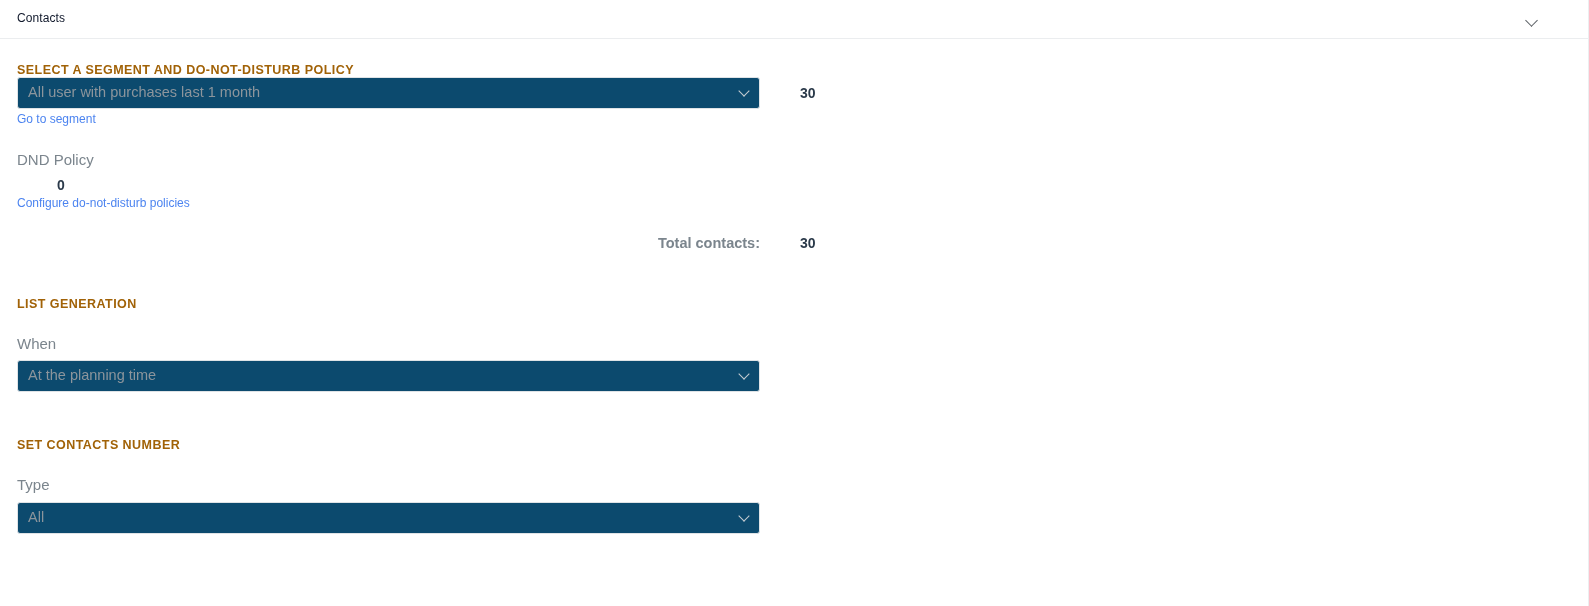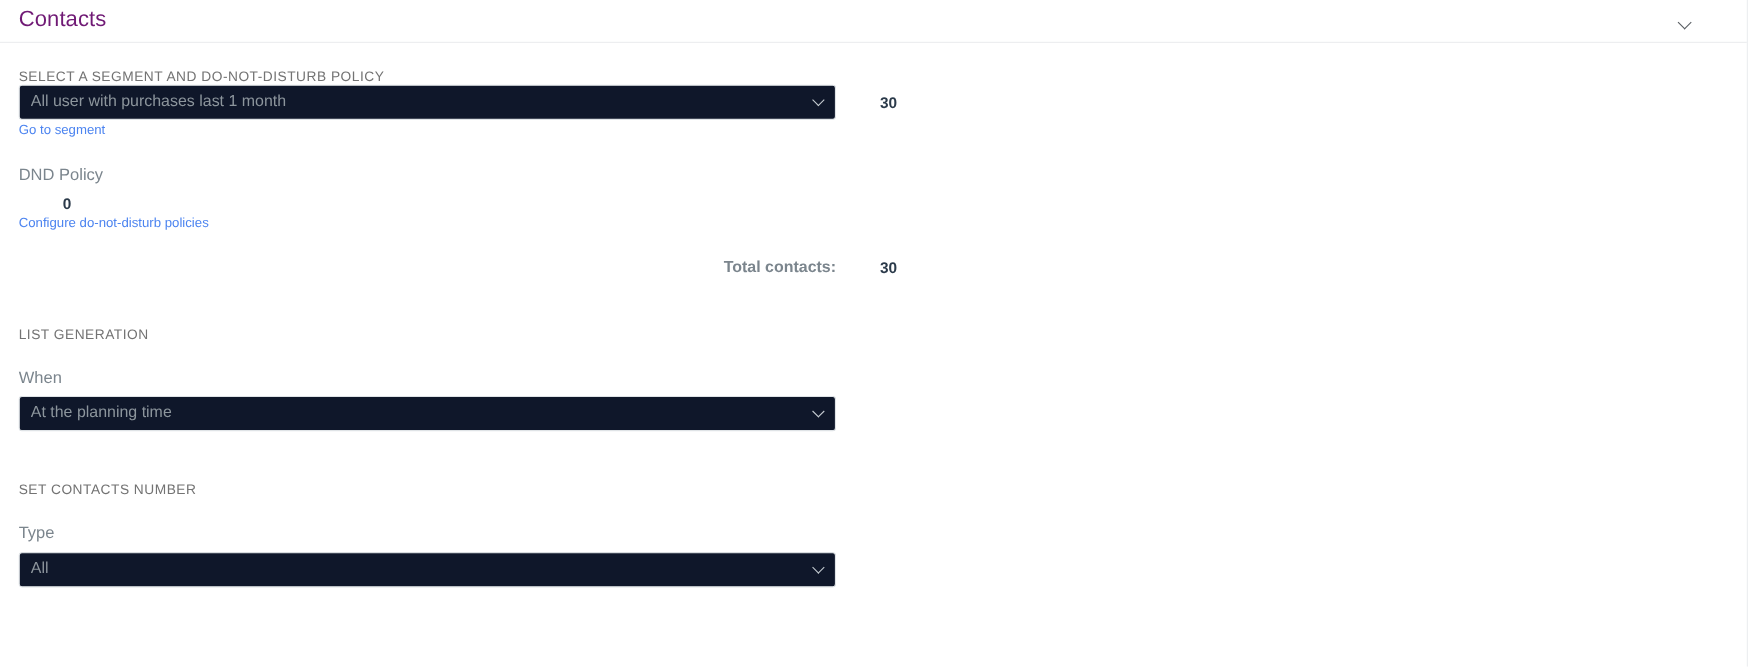--- a/index.html
+++ b/index.html
@@ -28,23 +28,23 @@
   
   .panel-header {
     position: relative;
     height: 39px;
     border-bottom: 1px solid #ebedef;
     display: flex;
     align-items: center;
     padding: 0 18px 0 17px;
   }
   .panel-title {
-    font-size: 20px;
+    font-size: 12px;
     font-weight: 400;
-    color: #701a75;
+    color: #0f172a;
     letter-spacing: 0.1px;
     line-height: 1;
     padding-bottom: 2px;
   }
   .collapse-btn {
     position: absolute;
     right: 44px;
     top: 8px;
     width: 24px;
     height: 24px;
@@ -74,22 +74,22 @@
     transform: rotate(45deg);
   }
 
   
   .panel-body {
     padding: 0 17px;
   }
 
   .section-title {
     font-size: 12.5px;
-    font-weight: 400;
-    color: #737373;
+    font-weight: 700;
+    color: #a16207;
     letter-spacing: 0.45px;
     text-transform: uppercase;
   }
   .section-title.sec-1 { margin-top: 24px; }
   .section-title.sec-2 { margin-top: 46px; }
   .section-title.sec-3 { margin-top: 46px; }
 
   .field-label {
     font-size: 15px;
     color: #7b858d;
@@ -103,21 +103,21 @@
     display: flex;
     align-items: center;
   }
 
   .select-box {
     position: relative;
     width: 743px;
     height: 32px;
     border: 1px solid #dfe3e6;
     border-radius: 3px;
-    background: #0f172a;
+    background: #0c4a6e;
     display: flex;
     align-items: center;
     padding: 0 28px 0 10px;
     cursor: pointer;
   }
   .select-box.narrow { width: 743px; }
   .select-value {
     font-size: 14.5px;
     color: #8c959c;
     font-weight: 400;

